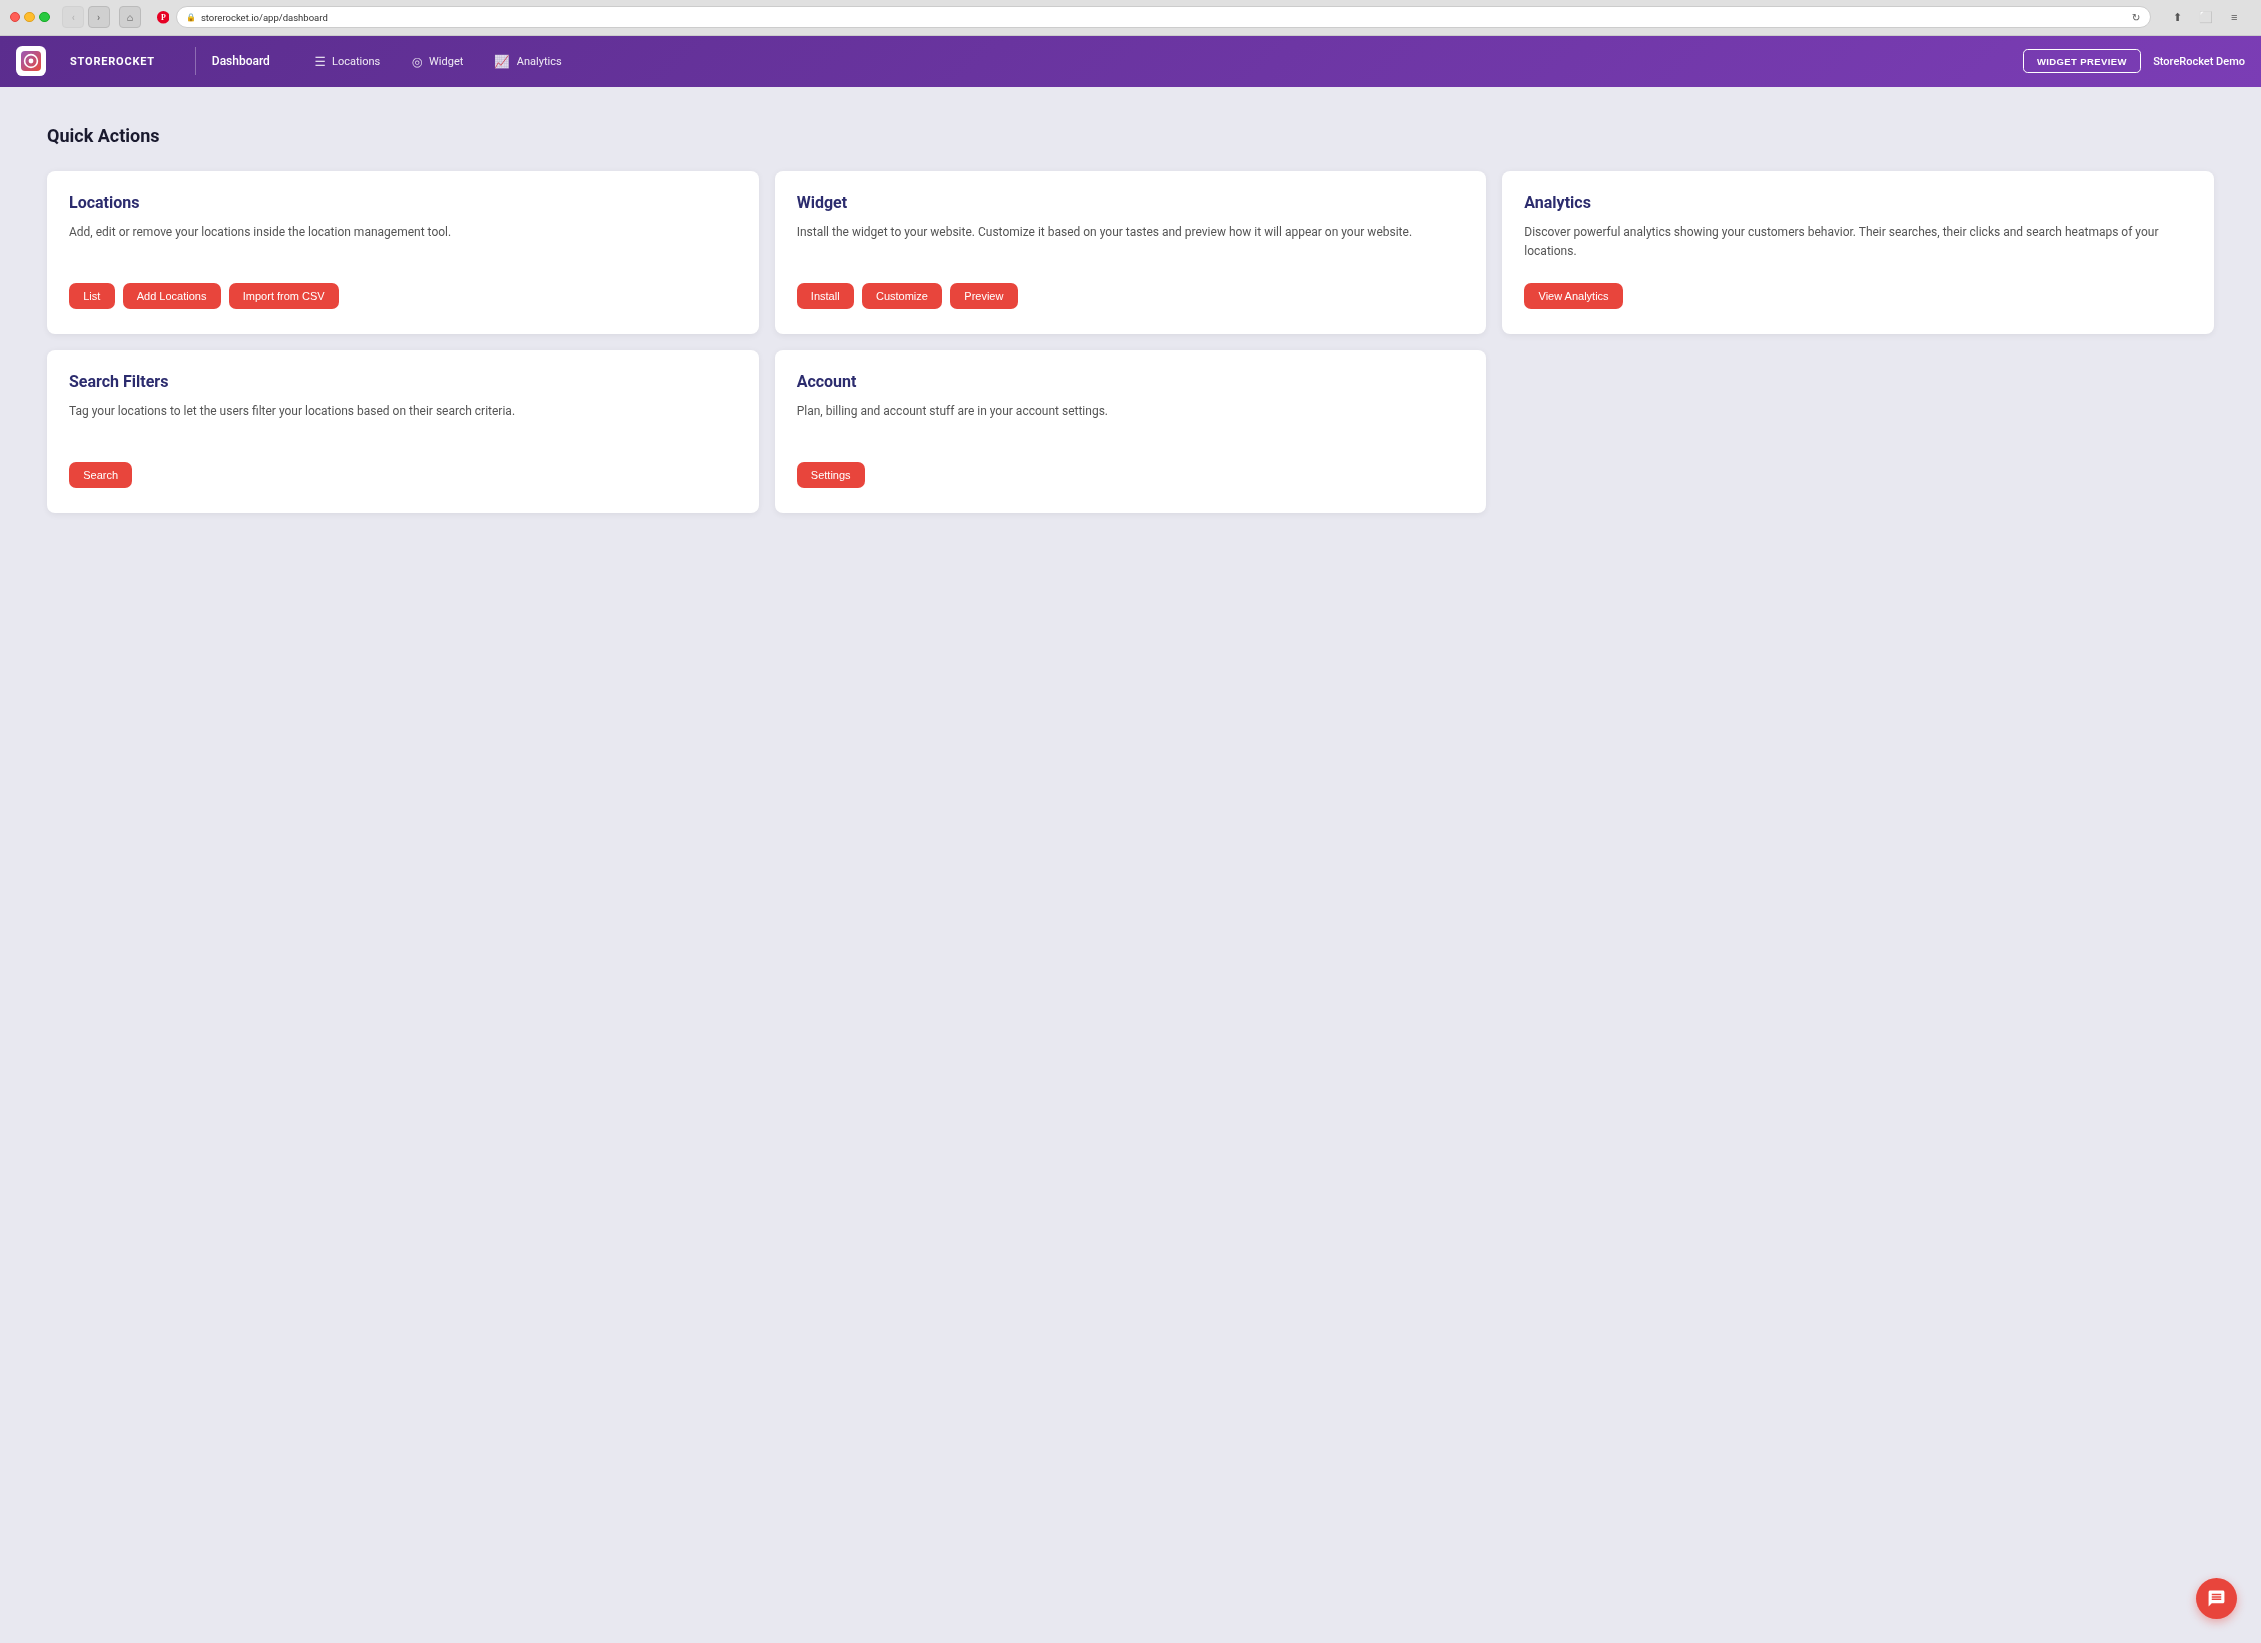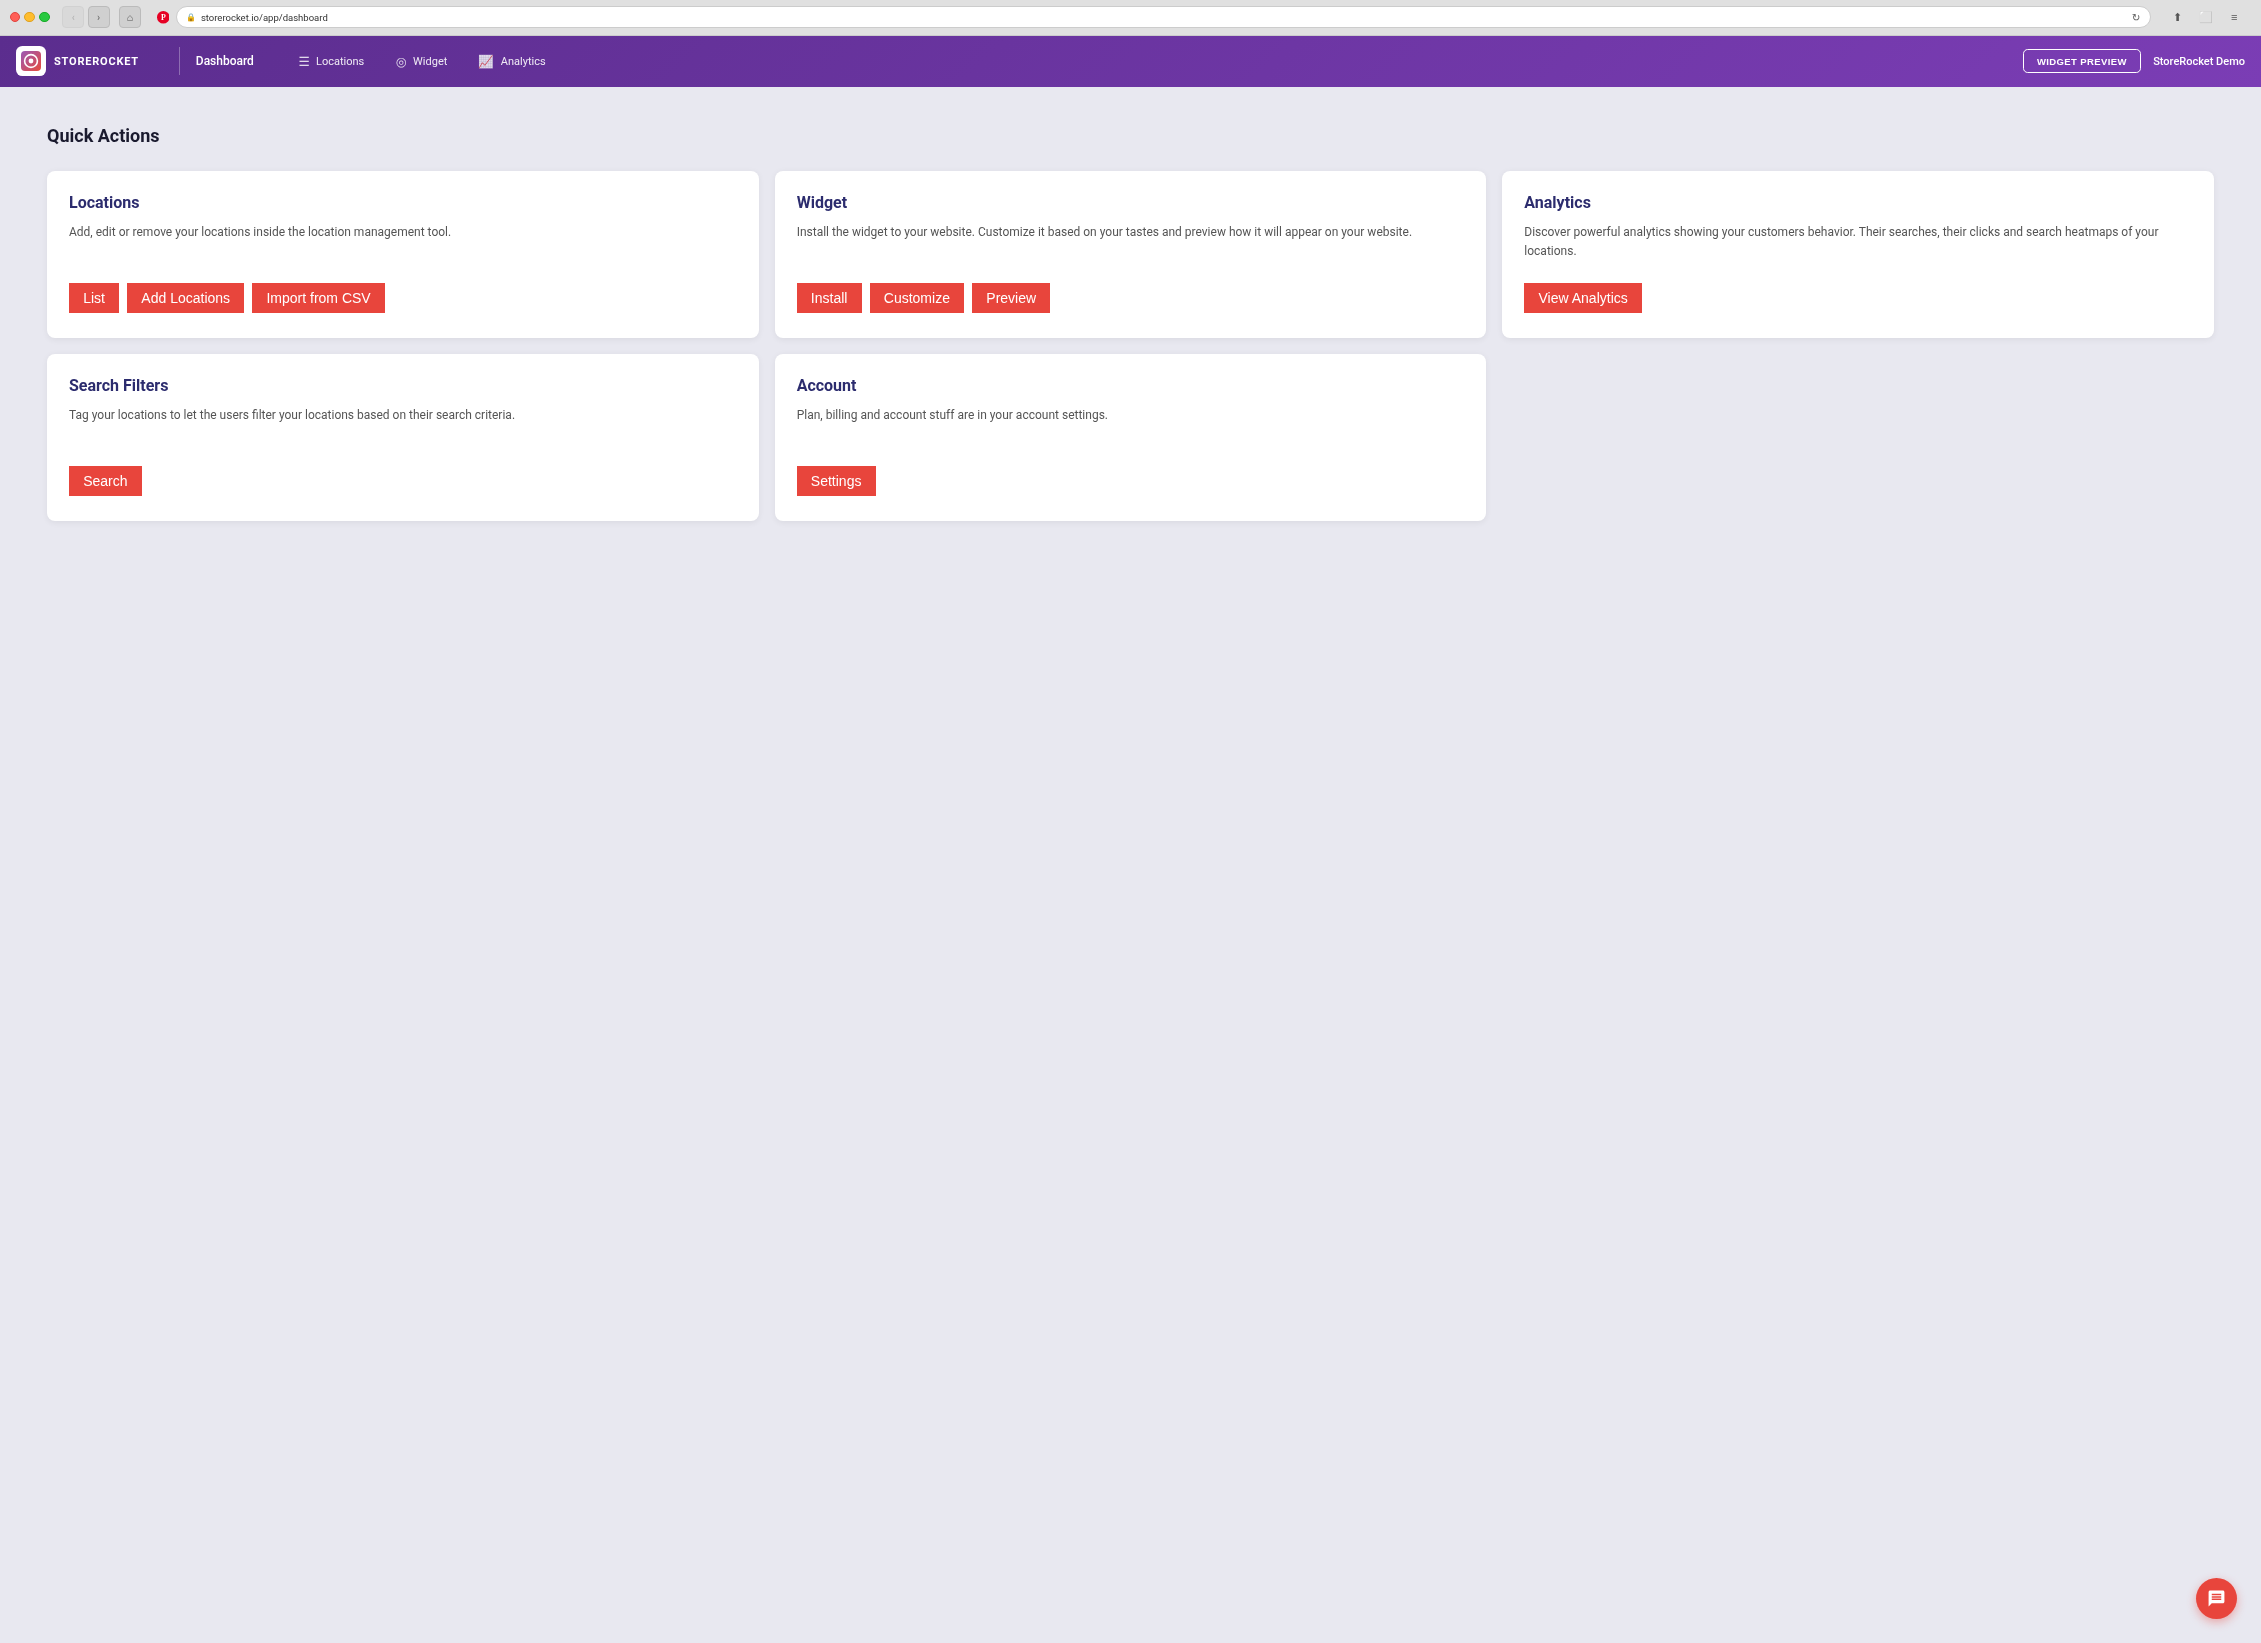--- a/index.html
+++ b/index.html
@@ -146,21 +146,21 @@
       background: linear-gradient(135deg, #5b2d8e, #7b3db5);
       display: flex;
       align-items: center;
       height: 51px;
       padding: 0 16px;
     }
 
     .brand {
       display: flex;
       align-items: center;
-      gap: 8px;
+      gap: 24px;
       margin-right: 24px;
     }
 
     .brand-logo {
       width: 30px;
       height: 30px;
       background: white;
       border-radius: 6.3px;
       display: flex;
       align-items: center;
@@ -300,23 +300,23 @@
     .card-actions {
       display: flex;
       gap: 8px;
       flex-wrap: wrap;
     }
 
     .action-btn {
       background: #e8453c;
       color: white;
       border: none;
-      border-radius: 0;
+      border-radius: 7px;
       padding: 7.1px 14.2px;
-      font-size: 14px;
+      font-size: 11px;
       font-weight: 500;
       cursor: pointer;
       transition: background 0.2s;
     }
 
     
     .chat-btn {
       position: fixed;
       bottom: 24px;
       right: 24px;

